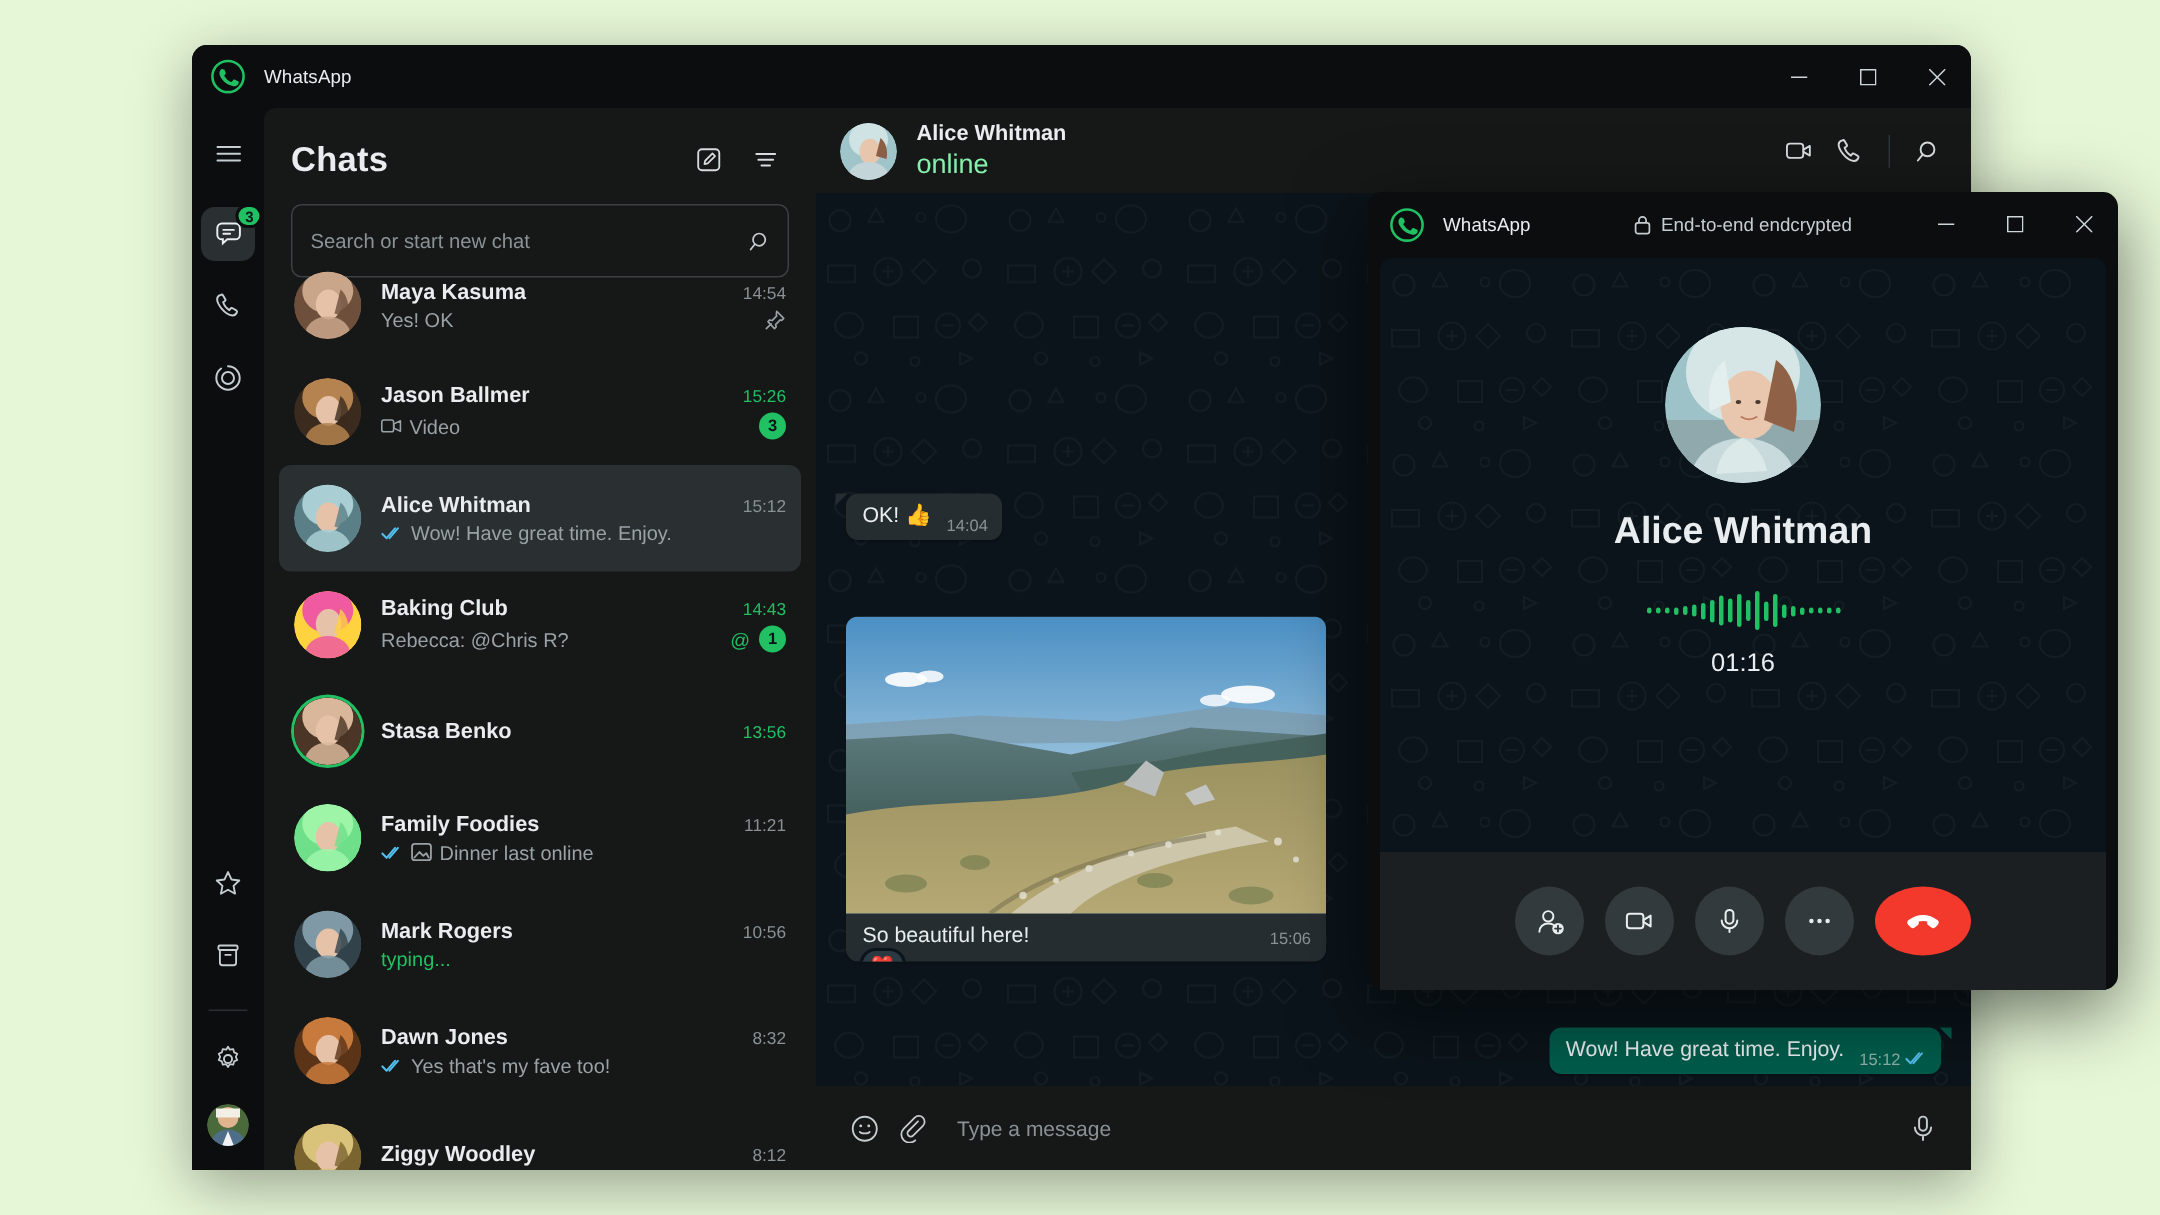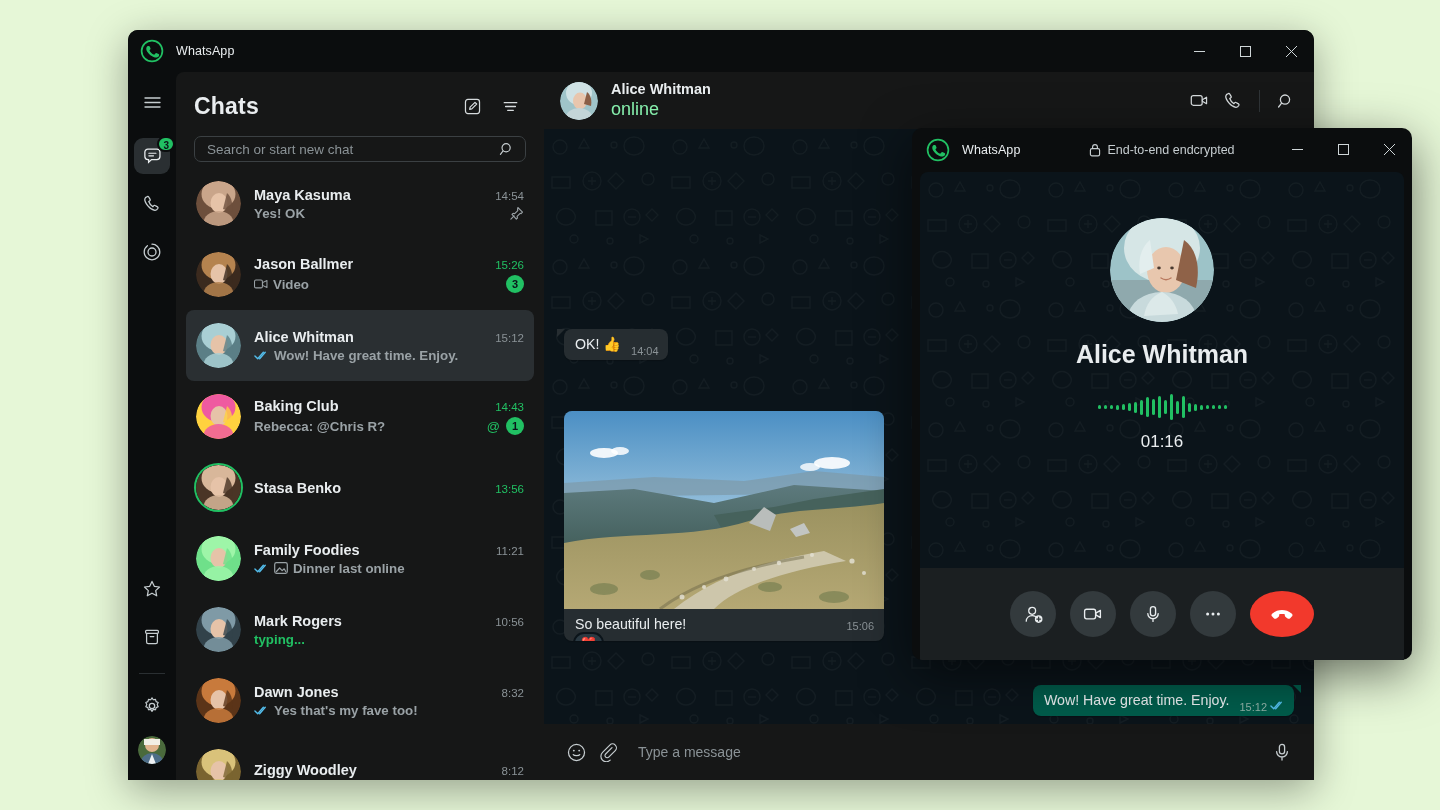--- a/index.html
+++ b/index.html
@@ -71,21 +71,21 @@
   }
   .pane-head { padding: 18px 18px 6px 18px; display: flex; align-items: center; }
   .pane-title { color: #e9edef; font-size: 23px; font-weight: bold; letter-spacing: .2px; }
   .pane-head-actions { margin-left: auto; display: flex; gap: 6px; }
   .ic-btn {
     width: 32px; height: 32px; border-radius: 50%;
     display: flex; align-items: center; justify-content: center; color: #d6dbdd;
   }
   .searchwrap { padding: 8px 18px 10px; }
   .searchbox {
-    height: 26px; background: #161717; border: 1px solid #3b4043; border-radius: 7px;
+    height: 49px; background: #161717; border: 1px solid #3b4043; border-radius: 7px;
     display: flex; align-items: center; padding: 0 10px 0 12px;
   }
   .searchbox input {
     flex: 1 1 auto; background: transparent; border: 0; outline: 0;
     color: #e9edef; font-size: 13.5px; font-family: inherit;
   }
   .searchbox input::placeholder { color: #8a9296; }
 
   .chatlist { position: absolute; left: 0; right: 0; top: 96px; bottom: 0; overflow: hidden; }
   .chatrow {
@@ -99,21 +99,21 @@
   }
   .chatrow .av.ring { box-shadow: 0 0 0 2px #21c063; }
   .chatrow .body { flex: 1 1 auto; min-width: 0; margin-left: 13px; }
   .crow1 { display: flex; align-items: baseline; }
   .cname { color: #e9edef; font-size: 14.5px; font-weight: bold; white-space: nowrap; overflow: hidden; text-overflow: ellipsis; }
   .ctime { margin-left: auto; font-size: 11.5px; color: #8a9296; padding-left: 8px; flex: 0 0 auto; }
   .ctime.green { color: #21c063; }
   .crow2 { display: flex; align-items: center; margin-top: 3px; }
   .cmsg {
     color: #9aa2a6; font-size: 13.3px; white-space: nowrap; overflow: hidden;
-    text-overflow: ellipsis; display: flex; align-items: center; gap: 5px; font-weight: bold;
+    text-overflow: ellipsis; display: flex; align-items: center; gap: 5px;
   }
   .cmsg.typing { color: #21c063; }
   .cmeta { margin-left: auto; display: flex; align-items: center; gap: 6px; padding-left: 8px; flex: 0 0 auto; }
   .badge {
     min-width: 18px; height: 18px; background: #21c063; color: #0b141a;
     border-radius: 9px; font-size: 11px; font-weight: bold; text-align: center;
     line-height: 18px; padding: 0 5px;
   }
   .at-ic { color: #21c063; font-size: 13px; }
   .ticks { color: #53bdeb; flex: 0 0 auto; display: inline-flex; }

